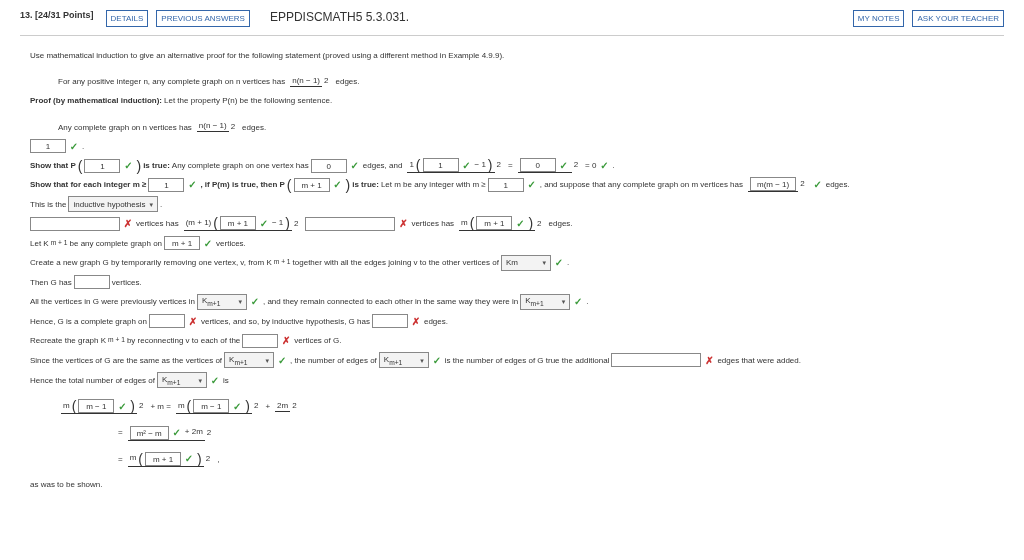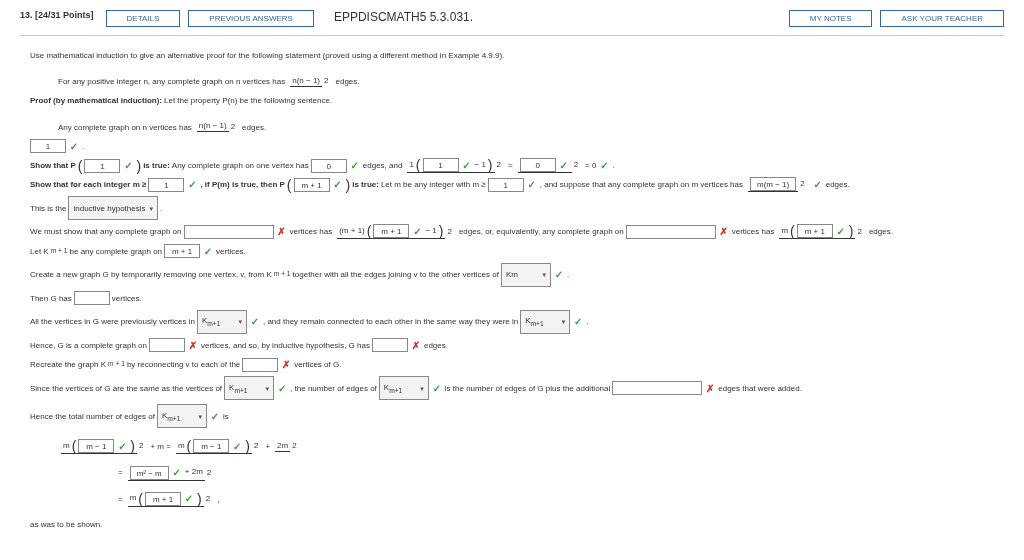--- a/index.html
+++ b/index.html
@@ -16,21 +16,21 @@
     align-items: flex-start;
     gap: 8px;
     padding: 4px 0 8px 0;
     border-bottom: 1px solid #ccc;
   }
   .qnum { font-size: 9px; font-weight: bold; margin-right: 4px; }
   .btn {
     border: 1px solid #36a;
     color: #36a;
     background: #fff;
-    padding: 3px 20px;
+    padding: 3px 4px;
     font-size: 8px;
     cursor: pointer;
   }
   .qref { font-size: 12px; color: #333; margin-left: 12px; }
   .spacer { flex: 1; }
   .content { padding: 8px 10px; line-height: 1.9; }
   .row { margin: 4px 0; display: flex; flex-wrap: wrap; align-items: center; gap: 2px; }
   .indent { margin-left: 28px; margin-top: 11px; }
   .bold { font-weight: bold; }
   .inputbox {
@@ -44,21 +44,21 @@
     text-align: center;
     line-height: 12px;
   }
   .widebox { min-width: 90px; }
   .selectbox {
     display: inline-flex;
     align-items: center;
     border: 1px solid #888;
     background: #f3f3f3;
     padding: 1px 4px;
-    height: 24px;
+    height: 16px;
     font-size: 8px;
     min-width: 50px;
     gap: 4px;
   }
   .selectbox::after { content: "▾"; font-size: 7px; color: #555; margin-left:auto;}
   .chk {
     display: inline-flex;
     align-items: center;
     justify-content: center;
     width: 12px; height: 12px;
@@ -187,36 +187,34 @@
 
   <div class="row">
     <span>This is the</span>
     <span class="selectbox">
         <span>inductive hypothesis</span>
       </span>
     <span> .</span>
   </div>
 
   <div class="row">
-    <span>We must show that any complete graph on</span>
     <span class="inputbox widebox"></span>
     <span class="chk bad">✗</span>
     <span>vertices has</span>
     <span class="frac">
       <span class="num">
         <span>(m + 1)</span>
           <span class="paren">(</span>
         <span class="inputbox">m + 1</span>
         <span class="chk">✓</span>
         <span>− 1</span>
           <span class="paren">)</span>
       </span>
       <span class="den">2</span>
     </span>
-    <span>edges, or, equivalently, any complete graph on</span>
     <span class="inputbox widebox"></span>
     <span class="chk bad">✗</span>
     <span>vertices has</span>
     <span class="frac">
       <span class="num">
         <span>m</span>
           <span class="paren">(</span>
         <span class="inputbox">m + 1</span>
         <span class="chk">✓</span>
         <span class="paren">)</span>
@@ -289,21 +287,21 @@
     <span>Since the vertices of G are the same as the vertices of</span>
     <span class="selectbox">
         <span>K<sub>m+1</sub></span>
       </span>
     <span class="chk">✓</span>
     <span>, the number of edges of</span>
     <span class="selectbox">
         <span>K<sub>m+1</sub></span>
       </span>
     <span class="chk">✓</span>
-    <span>is the number of edges of G plus the additional</span>
+    <span>is the number of edges of G true the additional</span>
     <span class="inputbox widebox"></span>
     <span class="chk bad">✗</span>
     <span>edges that were added.</span>
   </div>
 
   <div class="row">
     <span>Hence the total number of edges of</span>
     <span class="selectbox">
         <span>K<sub>m+1</sub></span>
       </span>

